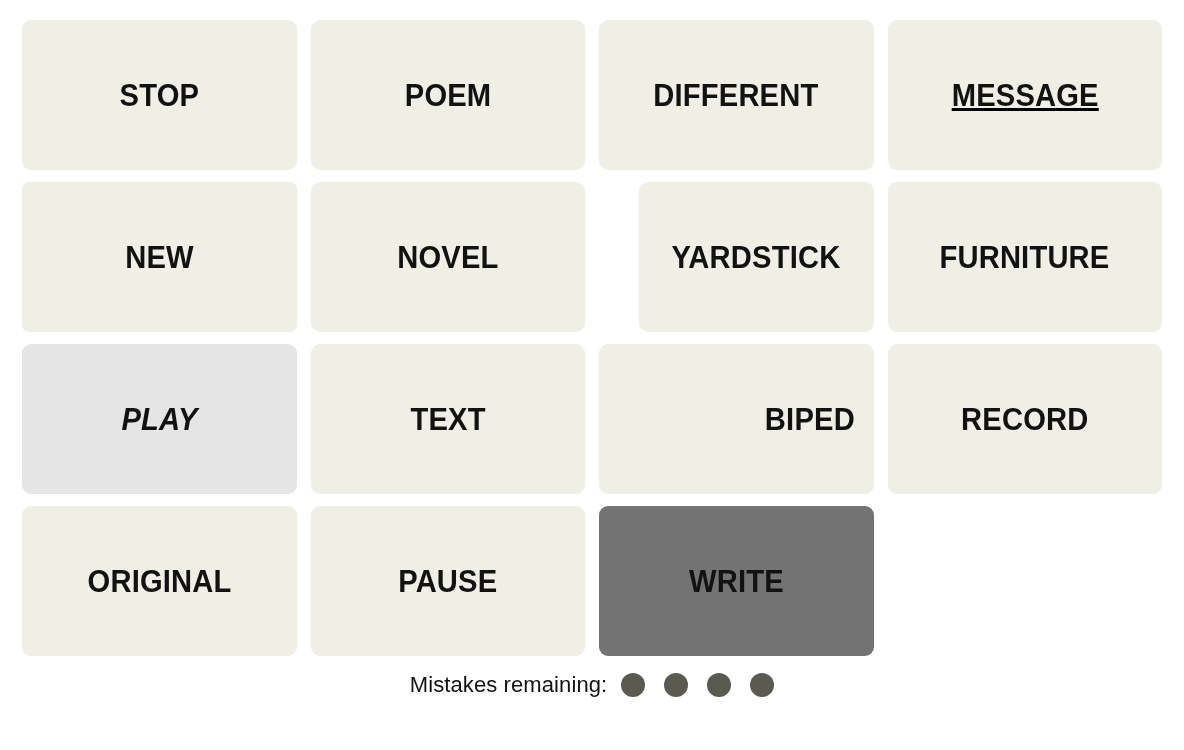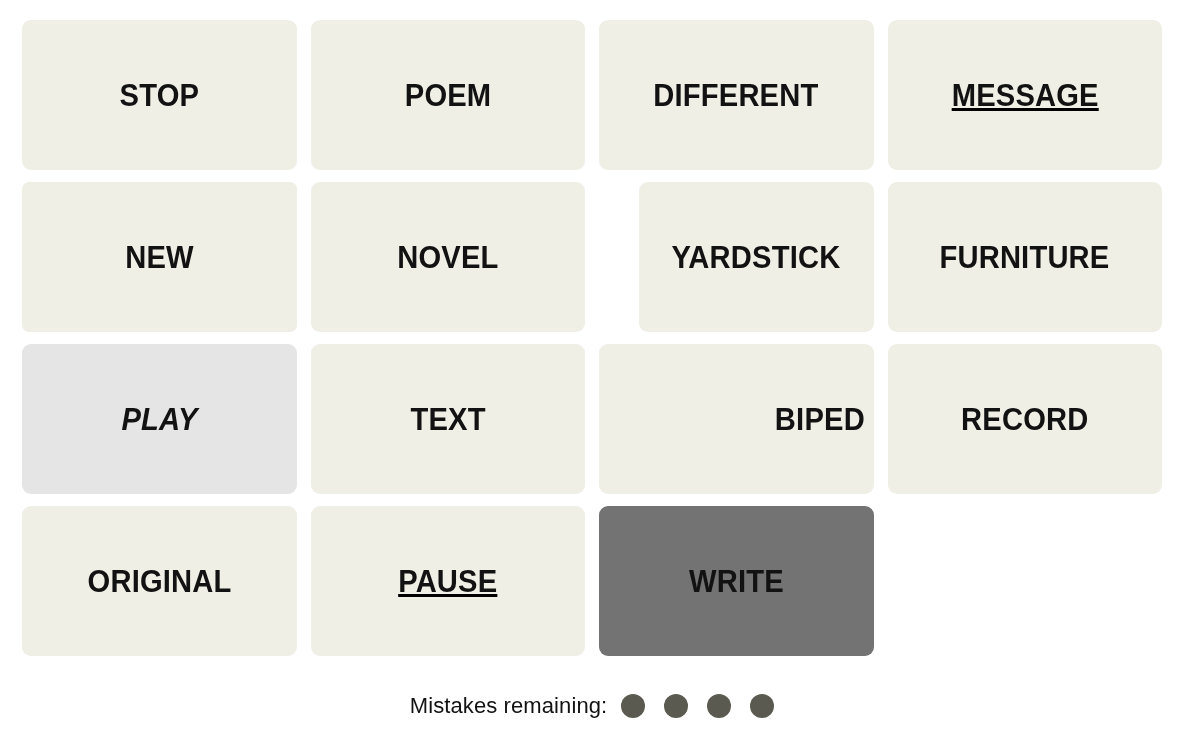--- a/index.html
+++ b/index.html
@@ -34,42 +34,42 @@
     row-gap: 12px;
   }
 
   .tile {
     background: #EFEFE6;
     border: none;
     border-radius: 9px;
     display: flex;
     align-items: center;
     justify-content: center;
-    padding: 0 6px;
+    padding: 0 16px;
     box-sizing: border-box;
     cursor: pointer;
     user-select: none;
     -webkit-user-select: none;
   }
 
   .tile-label {
     font-family: "Liberation Sans Narrow", "Liberation Sans", sans-serif;
     font-weight: 700;
     font-size: 31px;
     letter-spacing: 0.2px;
     color: #121212;
     text-align: center;
     line-height: 1;
     white-space: nowrap;
     transform: scaleX(0.94);
   }
 
   
   #footer {
-    margin-top: 37px;
+    margin-top: 16px;
     display: flex;
     align-items: center;
     justify-content: center;
     gap: 14px;
   }
 
   #mistakes-label {
     font-family: "Liberation Sans", sans-serif;
     font-size: 22px;
     font-weight: 400;
@@ -132,21 +132,21 @@
     <button class="tile" style="background: rgb(239, 239, 230); justify-content: flex-end;">
       <span class="tile-label" style="color: rgb(18, 18, 18);">BIPED</span>
     </button>
     <button class="tile" style="background: rgb(239, 239, 230);">
       <span class="tile-label" style="color: rgb(18, 18, 18);">RECORD</span>
     </button>
 
     <button class="tile" style="background: rgb(239, 239, 230);">
       <span class="tile-label" style="color: rgb(18, 18, 18);">ORIGINAL</span>
     </button>
-    <button class="tile" style="background: rgb(239, 239, 230); text-decoration: underline;">
+    <button class="tile" style="background: rgb(239, 239, 230);">
       <span class="tile-label" style="color: rgb(18, 18, 18);">PAUSE</span>
     </button>
     <button class="tile" style="background: #737373;">
       <span class="tile-label" style="color: rgb(18, 18, 18);">WRITE</span>
     </button>
   </div>
 
   <div id="footer">
     <span id="mistakes-label">Mistakes remaining:</span>
     <div id="mistakes-dots">

